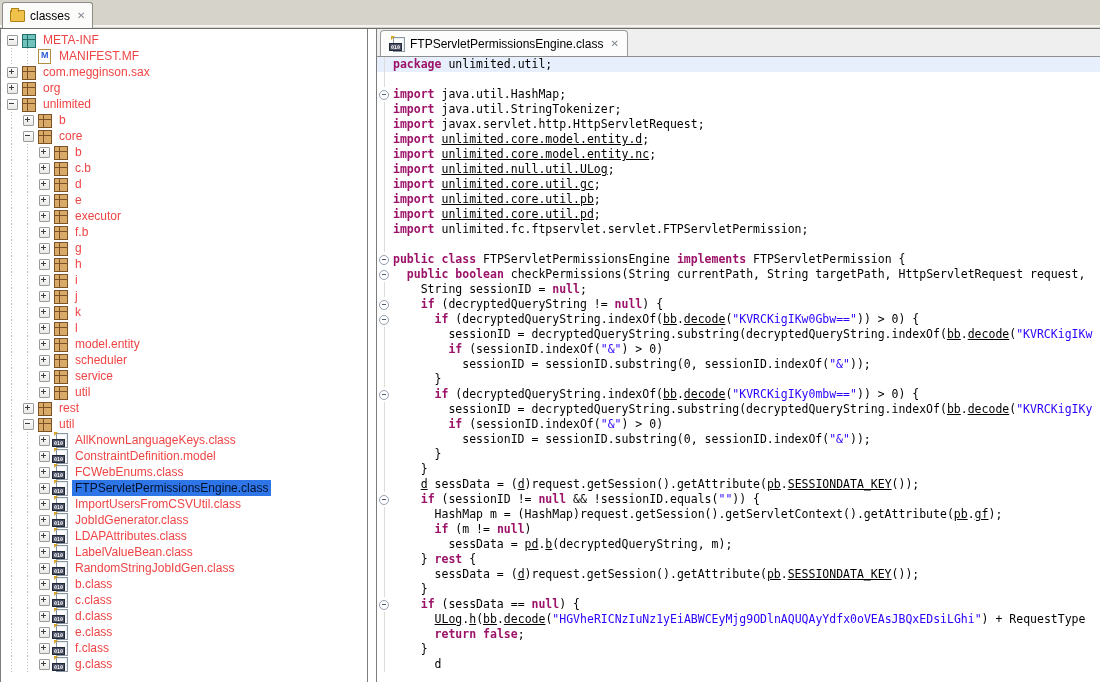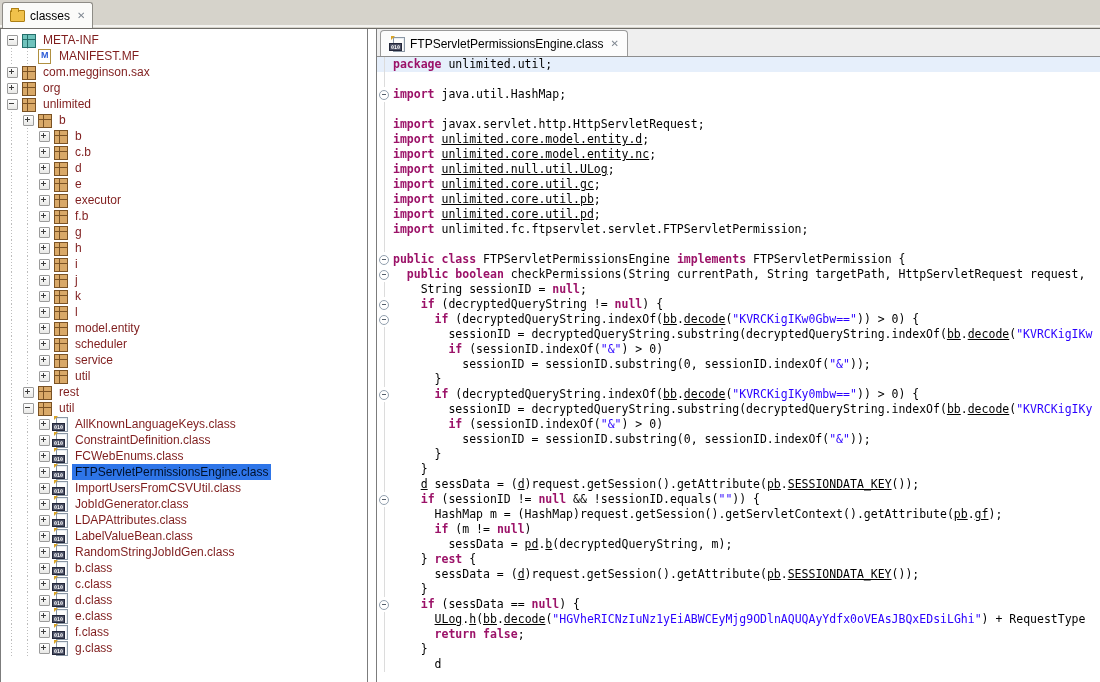--- a/index.html
+++ b/index.html
@@ -34,21 +34,21 @@
     linear-gradient(to right,transparent 4px,#7a5224 4px,#7a5224 5px,transparent 5px),
     linear-gradient(to bottom,transparent 4px,#7a5224 4px,#7a5224 5px,transparent 5px),#d9a968}
   .ticon.package-meta::before{border-color:#236f6b;background:
     linear-gradient(to right,transparent 4px,#236f6b 4px,#236f6b 5px,transparent 5px),
     linear-gradient(to bottom,transparent 4px,#236f6b 4px,#236f6b 5px,transparent 5px),#6fc3bc}
   .ticon.manifest::before{content:'';position:absolute;left:2px;top:1px;width:11px;height:13px;background:#fff;border:1px solid #b09040}
   .ticon.manifest::after{content:'M';position:absolute;left:5px;top:2px;font-size:9px;font-weight:bold;color:#2b5bd7}
   .ticon.class::before{content:'';position:absolute;left:4px;top:1px;width:10px;height:13px;background:#fdfdfd;border:1px solid #8a97a5;box-shadow:inset -1px 1px 0 #e8edf2}
   .ticon.class::after{content:'010';position:absolute;left:0;bottom:1px;font-family:"DejaVu Sans Mono",monospace;font-size:5px;font-weight:bold;letter-spacing:0;color:#fff;background:#4a4f63;border:1px solid #23273a;padding:0 1px;line-height:6px}
   .ticon.class b{position:absolute;left:2px;top:0;width:0;height:0;border-left:4px solid #d8a325;border-bottom:4px solid transparent}
-  .tlabel{padding:1px 3px;color:#7f1d1d}
+  .tlabel{padding:1px 3px;color:#ef4444}
   .tree-row.selected .tlabel{background:#2e75e8;color:#00112b}
 
   
   .editor-tabbar{height:28px;flex:none;background:#efefef;border-bottom:1px solid #8e8e8e;display:flex;align-items:flex-end;padding-left:3px}
   .editor-tab{height:26px;background:#fcfcfc;border:1px solid #9a9a9a;border-bottom:none;border-radius:4px 4px 0 0;display:flex;align-items:center;gap:5px;padding:0 8px;font-size:12px}
   .editor-tab .ticon{margin-right:0}
   .code-area{flex:1;overflow:hidden;font-family:"DejaVu Sans Mono",monospace;font-size:11.5px;line-height:15px;padding-top:0;background:#fff}
   .code-line{display:flex;height:15px;white-space:pre}
   .code-line.current{background:#e6effb}
   .gutter{width:16px;flex:none;position:relative;background:linear-gradient(to right,transparent 7px,#dcdcdc 7px,#dcdcdc 8px,transparent 8px)}
@@ -117,20 +117,28 @@
           <span class="guide"></span>
           <span class="expander">
             <i class="h"></i>
             <i class="v"></i>
           </span>
           <span class="ticon package"></span>
           <span class="tlabel">b</span>
         </div>
         <div class="tree-row">
           <span class="guide"></span>
+          <span class="expander">
+            <i class="h"></i>
+          </span>
+          <span class="ticon package"></span>
+          <span class="tlabel">core</span>
+        </div>
+        <div class="tree-row">
+          <span class="guide"></span>
           <span class="guide"></span>
           <span class="expander">
             <i class="h"></i>
             <i class="v"></i>
           </span>
           <span class="ticon package"></span>
           <span class="tlabel">b</span>
         </div>
         <div class="tree-row">
           <span class="guide"></span>
@@ -314,21 +322,21 @@
         <div class="tree-row">
           <span class="guide"></span>
           <span class="guide"></span>
           <span class="expander">
             <i class="h"></i>
             <i class="v"></i>
           </span>
           <span class="ticon class">
             <b></b>
           </span>
-          <span class="tlabel">ConstraintDefinition.class</span>
+          <span class="tlabel">ConstraintDefinition.model</span>
         </div>
         <div class="tree-row">
           <span class="guide"></span>
           <span class="guide"></span>
           <span class="expander">
             <i class="h"></i>
             <i class="v"></i>
           </span>
           <span class="ticon class">
             <b></b>
@@ -490,21 +498,21 @@
               <b></b>
             </span>
           <span>FTPServletPermissionsEngine.class</span>
           <span class="close-x">✕</span>
         </div>
       </div>
       <div class="code-area">
           <div class="code-line current"><span class="gutter"></span><span class="code-text"><span class="tk-kw">package</span><span class="tk-pl"> unlimited.util;</span></span></div>
           <div class="code-line"><span class="gutter"></span><span class="code-text"></span></div>
           <div class="code-line"><span class="gutter fold"></span><span class="code-text"><span class="tk-kw">import</span><span class="tk-pl"> java.util.HashMap;</span></span></div>
-          <div class="code-line"><span class="gutter"></span></div>
+          <div class="code-line"><span class="gutter"></span><span class="code-text"><span class="tk-kw">import</span><span class="tk-pl"> java.util.StringTokenizer;</span></span></div>
           <div class="code-line"><span class="gutter"></span><span class="code-text"><span class="tk-kw">import</span><span class="tk-pl"> javax.servlet.http.HttpServletRequest;</span></span></div>
           <div class="code-line"><span class="gutter"></span><span class="code-text"><span class="tk-kw">import</span><span class="tk-pl"> </span><span class="tk-ref">unlimited.core.model.entity.d</span><span class="tk-pl">;</span></span></div>
           <div class="code-line"><span class="gutter"></span><span class="code-text"><span class="tk-kw">import</span><span class="tk-pl"> </span><span class="tk-ref">unlimited.core.model.entity.nc</span><span class="tk-pl">;</span></span></div>
           <div class="code-line"><span class="gutter"></span><span class="code-text"><span class="tk-kw">import</span><span class="tk-pl"> </span><span class="tk-ref">unlimited.null.util.ULog</span><span class="tk-pl">;</span></span></div>
           <div class="code-line"><span class="gutter"></span><span class="code-text"><span class="tk-kw">import</span><span class="tk-pl"> </span><span class="tk-ref">unlimited.core.util.gc</span><span class="tk-pl">;</span></span></div>
           <div class="code-line"><span class="gutter"></span><span class="code-text"><span class="tk-kw">import</span><span class="tk-pl"> </span><span class="tk-ref">unlimited.core.util.pb</span><span class="tk-pl">;</span></span></div>
           <div class="code-line"><span class="gutter"></span><span class="code-text"><span class="tk-kw">import</span><span class="tk-pl"> </span><span class="tk-ref">unlimited.core.util.pd</span><span class="tk-pl">;</span></span></div>
           <div class="code-line"><span class="gutter"></span><span class="code-text"><span class="tk-kw">import</span><span class="tk-pl"> unlimited.fc.ftpservlet.servlet.FTPServletPermission;</span></span></div>
           <div class="code-line"><span class="gutter"></span><span class="code-text"></span></div>
           <div class="code-line"><span class="gutter fold"></span><span class="code-text"><span class="tk-kw">public</span><span class="tk-pl"> </span><span class="tk-kw">class</span><span class="tk-pl"> FTPServletPermissionsEngine </span><span class="tk-kw">implements</span><span class="tk-pl"> FTPServletPermission {</span></span></div>

